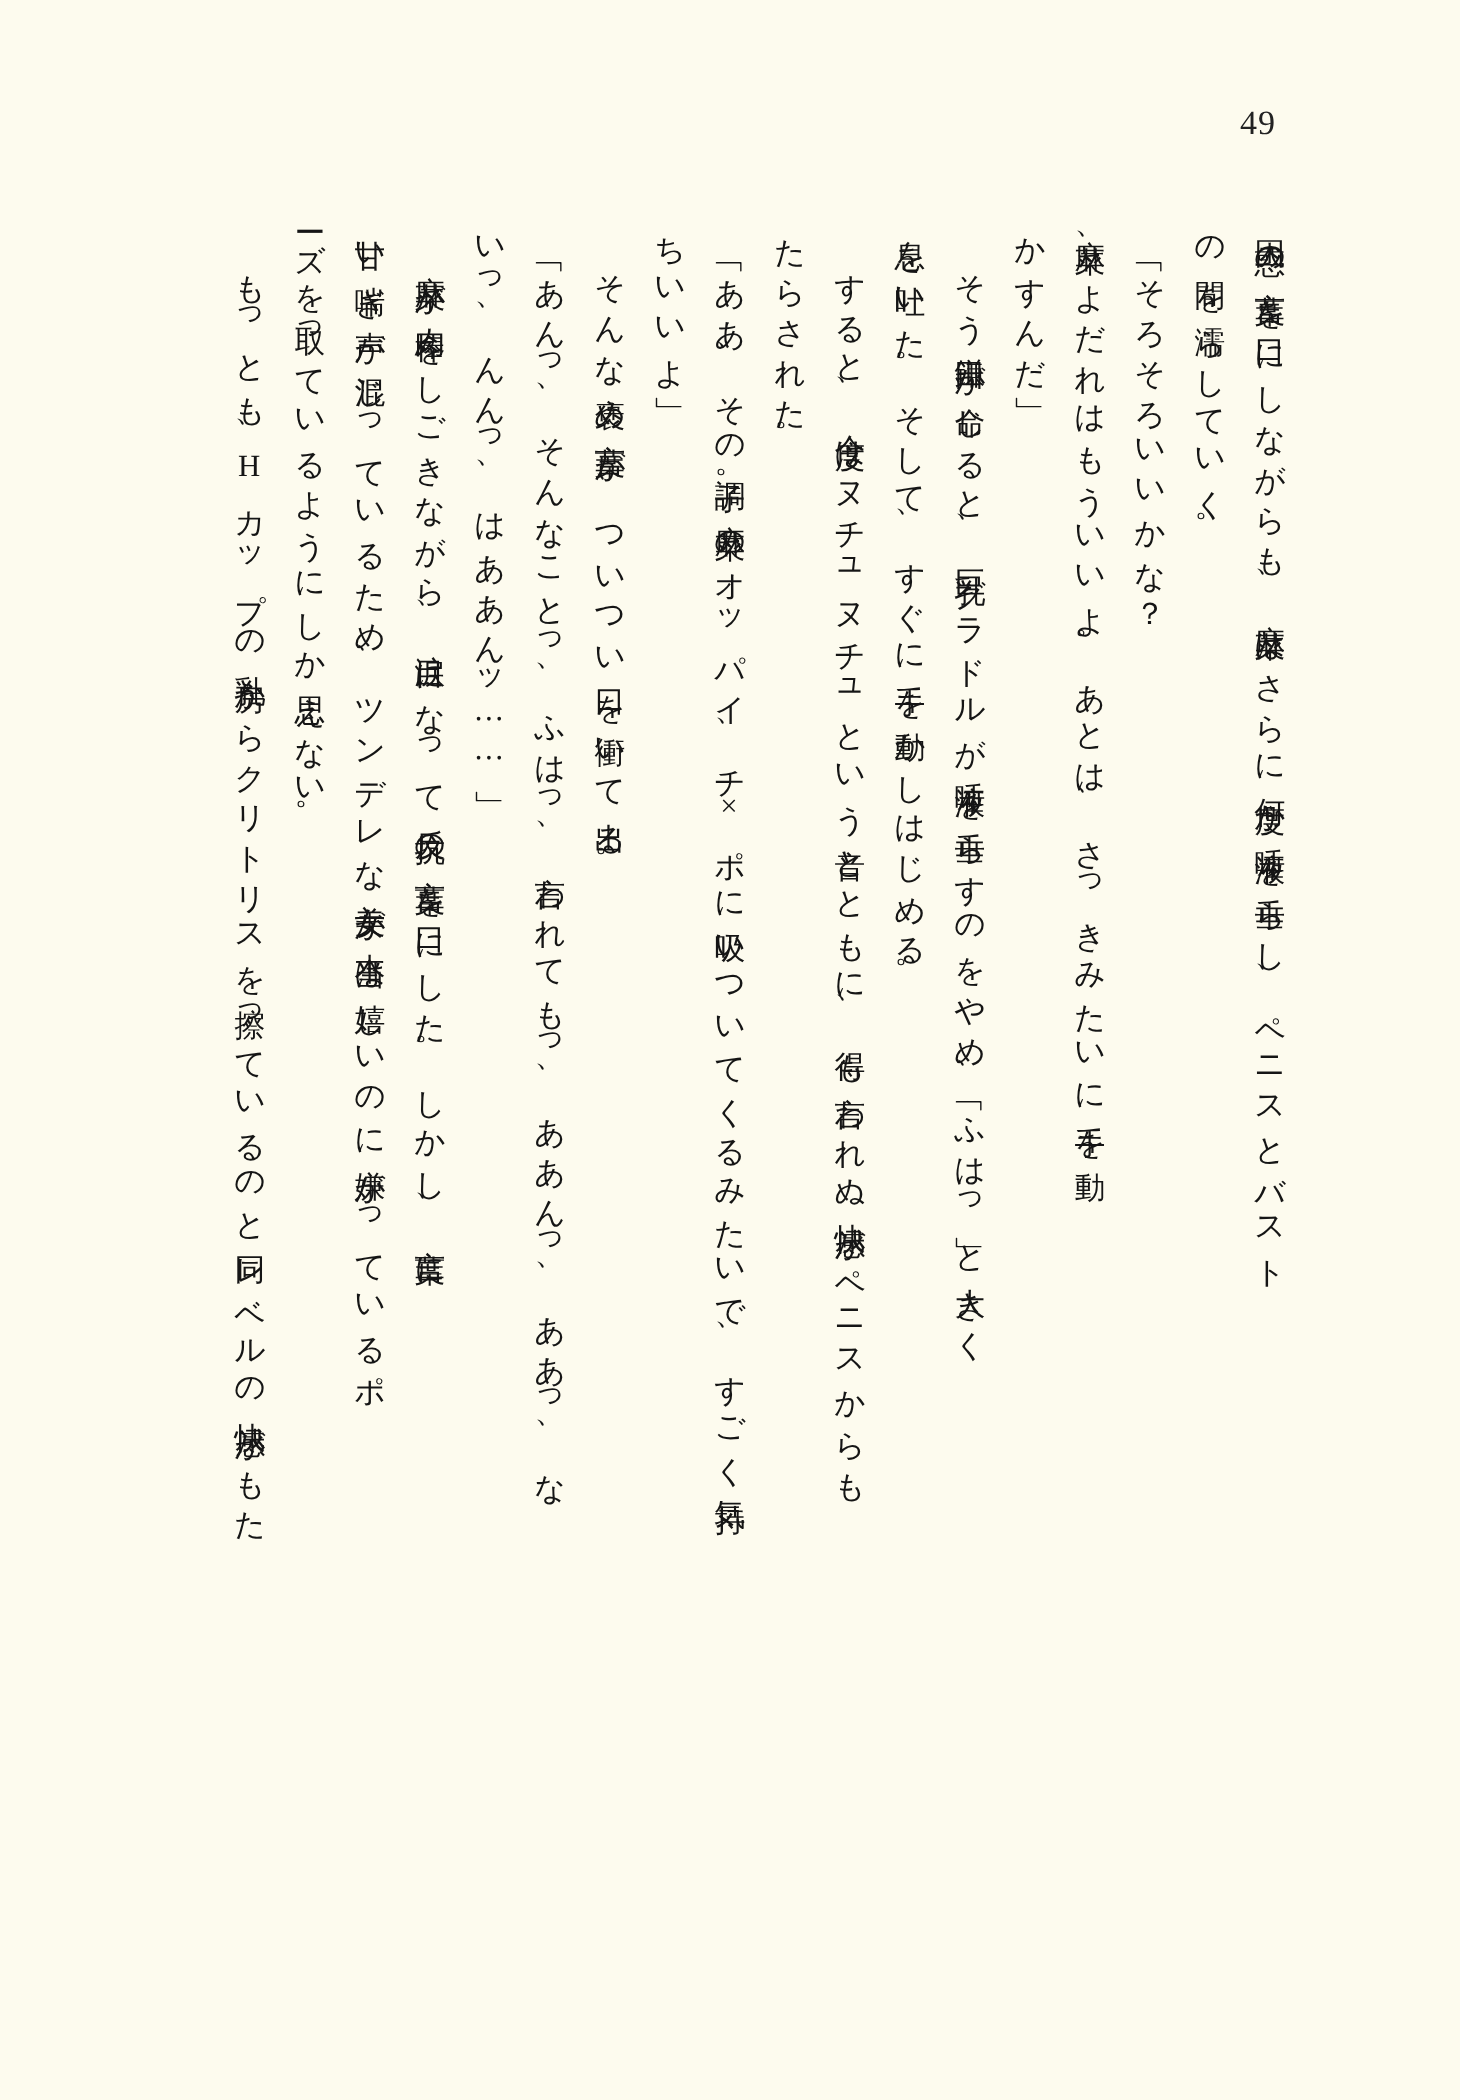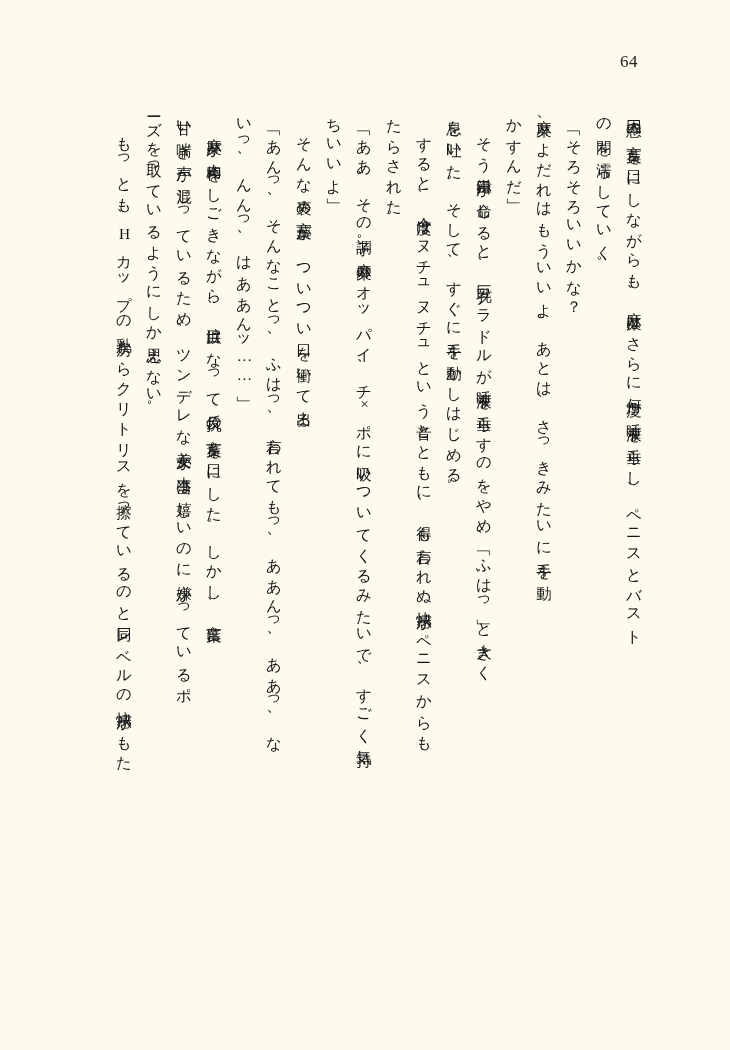--- a/index.html
+++ b/index.html
@@ -57,21 +57,21 @@
   }
   .col.indent {
     padding-top: 18px;
   }
 </style>
 </head>
 <body>
 
 <div class="page">
 
-  <div class="page-number">64</div>
+  <div class="page-number">49</div>
 
   <div class="text-body">
     <div class="col">困惑の言葉を口にしながらも、麻菜はさらに何度か唾液を垂らし、ペニスとバスト</div>
     <div class="col">の間を濡らしていく。</div>
     <div class="col indent">「そろそろいいかな？</div>
     <div class="col">麻菜、よだれはもういいよ。あとは、さっきみたいに手を動</div>
     <div class="col">かすんだ」</div>
     <div class="col indent">そう鎌田が命じると、巨乳グラドルが唾液を垂らすのをやめ、「ふはっ」と大きく</div>
     <div class="col">息を吐いた。そして、すぐに手を動かしはじめる。</div>
     <div class="col indent">すると、今度はヌチュヌチュという音とともに、得も言われぬ快感がペニスからも</div>

